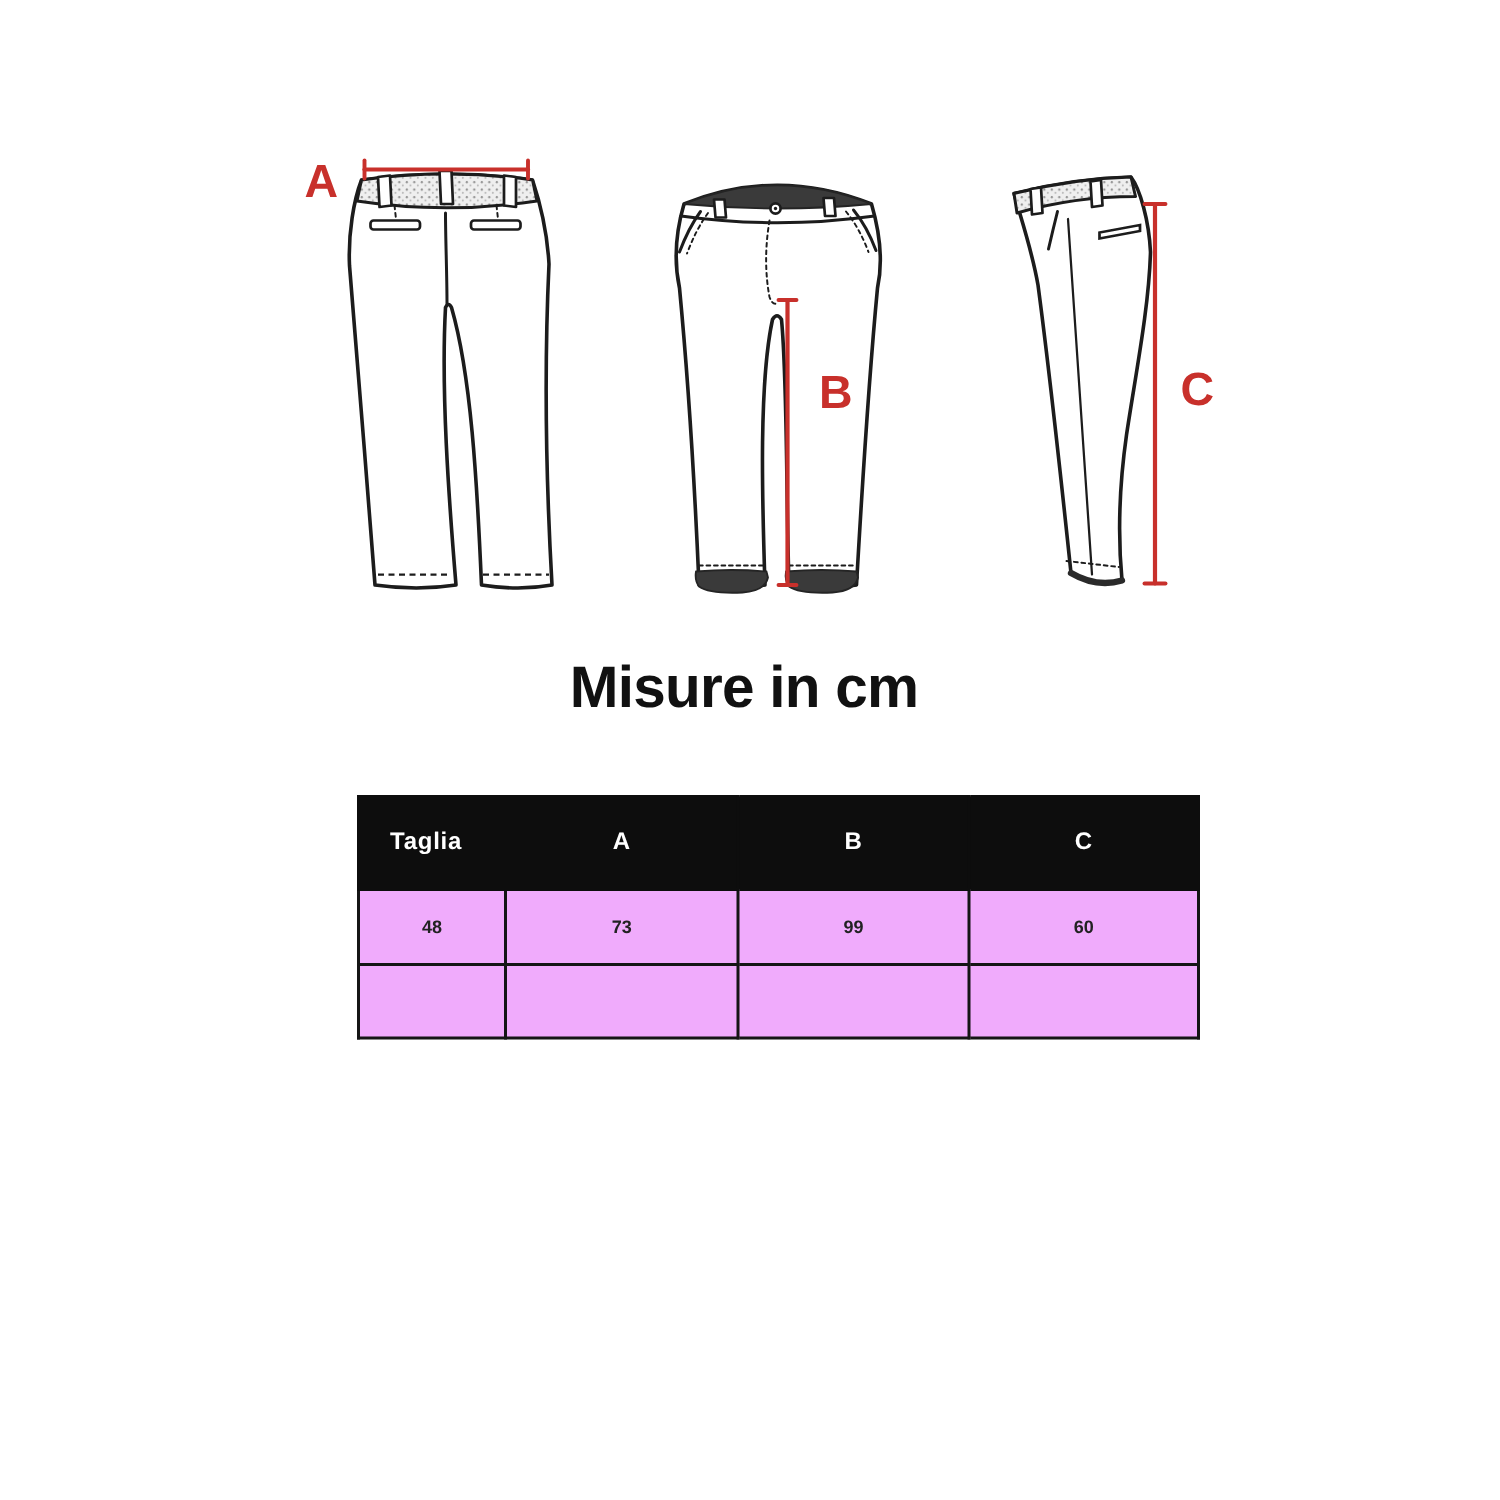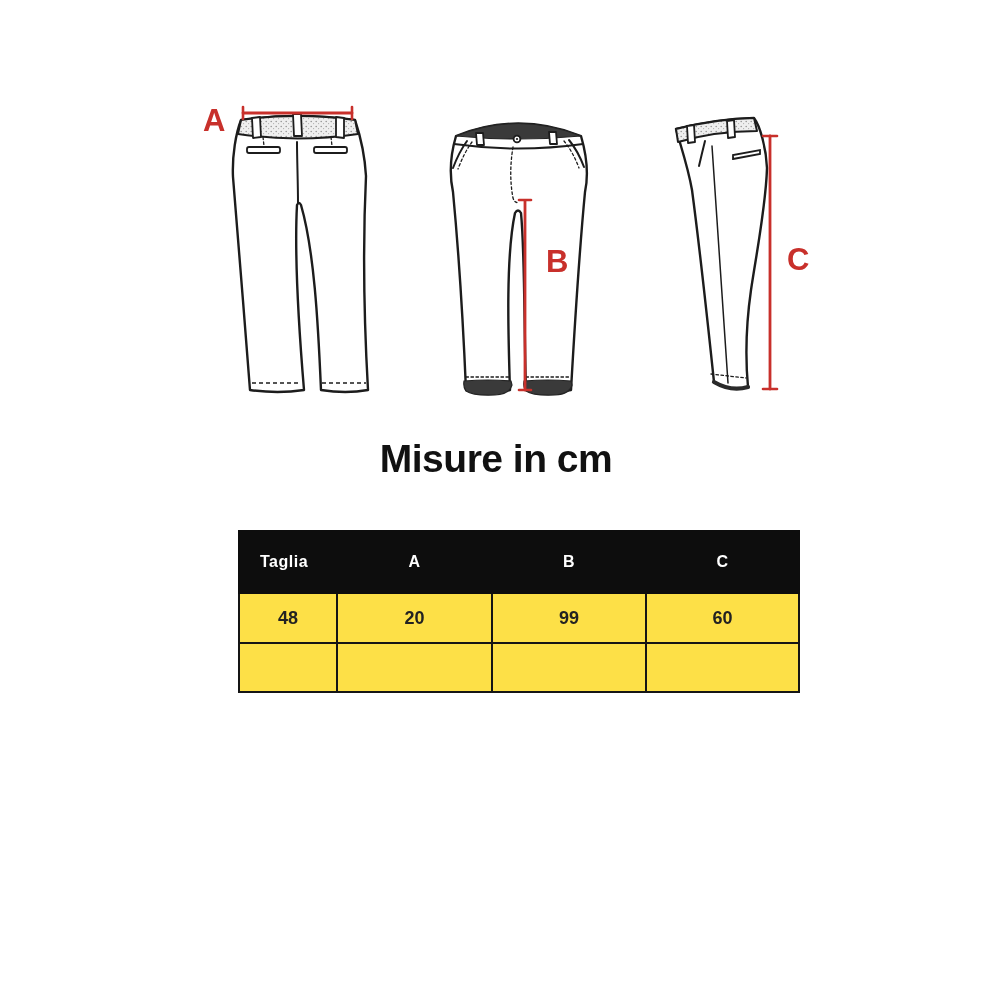--- a/index.html
+++ b/index.html
@@ -43,22 +43,22 @@
   .size-table th{
     height:62px;box-sizing:border-box;
     background:var(--color-header_bg);
     border:2px solid var(--color-header_bg);
     color:var(--color-header_text);
     font-size:16px;font-weight:700;text-align:center;letter-spacing:0.5px;
   }
   .size-table th.first{text-align:left;padding-left:20px;}
   .size-table td{
     box-sizing:border-box;
-    border:2px solid #151515;background:#fde047;
-    text-align:center;font-size:18px;font-weight:700;color:#222;
+    border:2px solid #151515;background:#f0abfc;
+    text-align:center;font-size:12px;font-weight:700;color:#222;
   }
   .size-table tr.r1 td{height:50px;}
   .size-table tr.r2 td{height:49px;}
 </style>
 </head>
 <body>
 
 <div class="canvas">
 
   <svg class="diagram" viewBox="0 0 1000 430" aria-hidden="true">
@@ -177,21 +177,21 @@
       <tr>
         <th class="first">Taglia</th>
         <th>A</th>
         <th>B</th>
         <th>C</th>
       </tr>
     </thead>
     <tbody>
       <tr class="r1">
         <td>48</td>
-        <td>20</td>
+        <td>73</td>
         <td>99</td>
         <td>60</td>
       </tr>
       <tr class="r2">
         <td></td>
         <td></td>
         <td></td>
         <td></td>
       </tr>
     </tbody>

